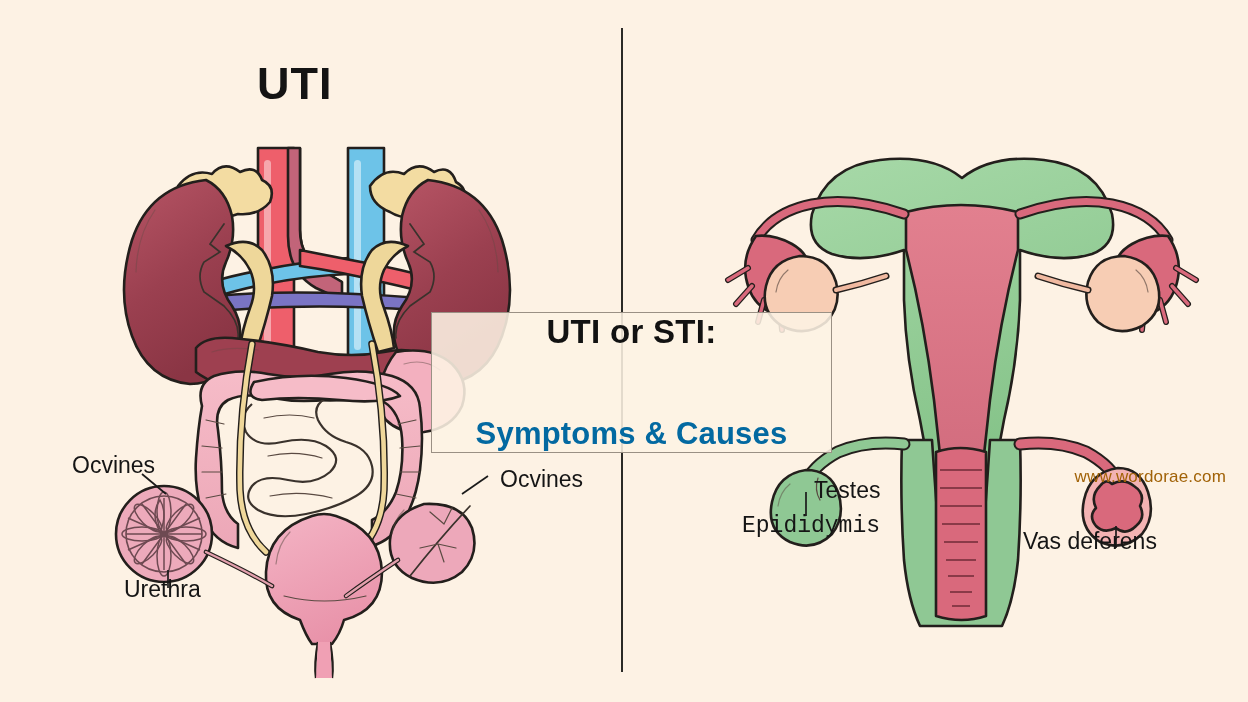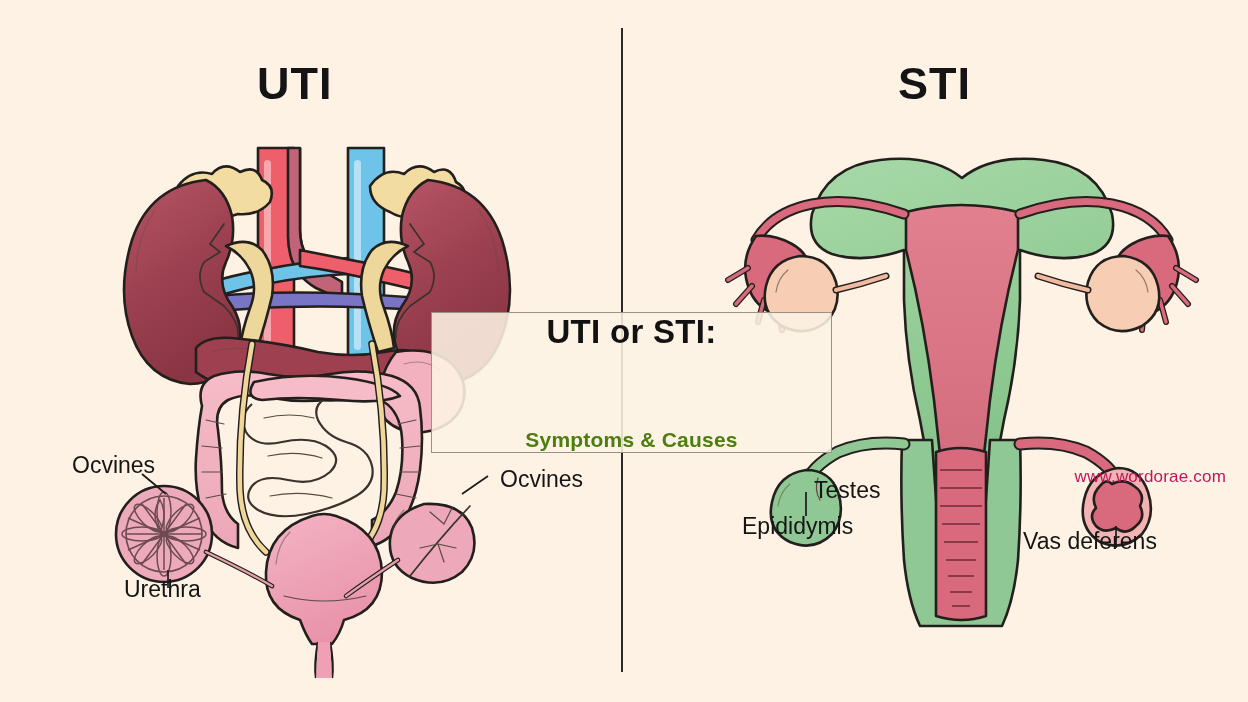--- a/index.html
+++ b/index.html
@@ -54,49 +54,49 @@
     justify-content: space-between;
   }
   #center-title-line1 {
     font-size: 33px;
     font-weight: 700;
     color: #121212;
     line-height: 1.15;
     letter-spacing: 0.3px;
   }
   #center-title-line2 {
-    font-size: 21px;
+    font-size: 31px;
     font-weight: 700;
-    color: #4d7c0f;
+    color: #0369a1;
     line-height: 1.2;
     margin-top: 6px;
     letter-spacing: 0.2px;
   }
 
   .anno {
     position: absolute;
     font-size: 23px;
     color: #151515;
     white-space: nowrap;
   }
   .anno.two-line { line-height: 1.18; white-space: normal; text-align: center; }
 
   #lbl-ureters { left: 72px; top: 452px; }
   #lbl-urethra { left: 124px; top: 576px; }
   #lbl-ovines  { left: 468px; top: 466px; margin-left: 32px; }
   #lbl-testes  { left: 775px; top: 477px; margin-left: 39px; }
-  #lbl-epididymis { left: 742px; top: 513px; }
+  #lbl-epididymis { left: 742px; top: 513px; font-family: Liberation Mono, monospace; }
   #lbl-vas { left: 1010px; top: 528px; width: 160px; }
 
   #watermark {
     position: absolute;
     right: 22px;
     bottom: 18px;
     font-size: 17px;
-    color: #be185d;
+    color: #a16207;
     letter-spacing: 0.2px;
   }
 
   svg.art { position: absolute; left: 0; top: 0; }
   .ol { stroke: #231f1c; stroke-width: 2.6; stroke-linejoin: round; stroke-linecap: round; }
   .ol-thin { stroke: #3a322c; stroke-width: 1.7; fill: none; stroke-linecap: round; }
   .ol-hair { stroke: #5a4a42; stroke-width: 1.2; fill: none; stroke-linecap: round; }
   .leader { stroke: #1a1a1a; stroke-width: 1.7; fill: none; }
 </style>
 </head>
@@ -320,21 +320,20 @@
         <path d="M806 492 L806 516" class="leader"></path>
         <path d="M1116 526 L1116 548" class="leader"></path>
       </g>
     </g>
   </svg>
 
   <div id="divider"></div>
 
   <div class="panel-title" id="uti-title">UTI</div>
 
-  <div class="panel-title" id="sti-title">STI</div>
 
   <div id="center-box">
     <div id="center-title-line1">UTI or STI:</div>
     <div id="center-title-line2">Symptoms &amp; Causes</div>
   </div>
 
   <div class="anno" id="lbl-ureters">Ocvines</div>
 
   <div class="anno" id="lbl-urethra">Urethra</div>
 

